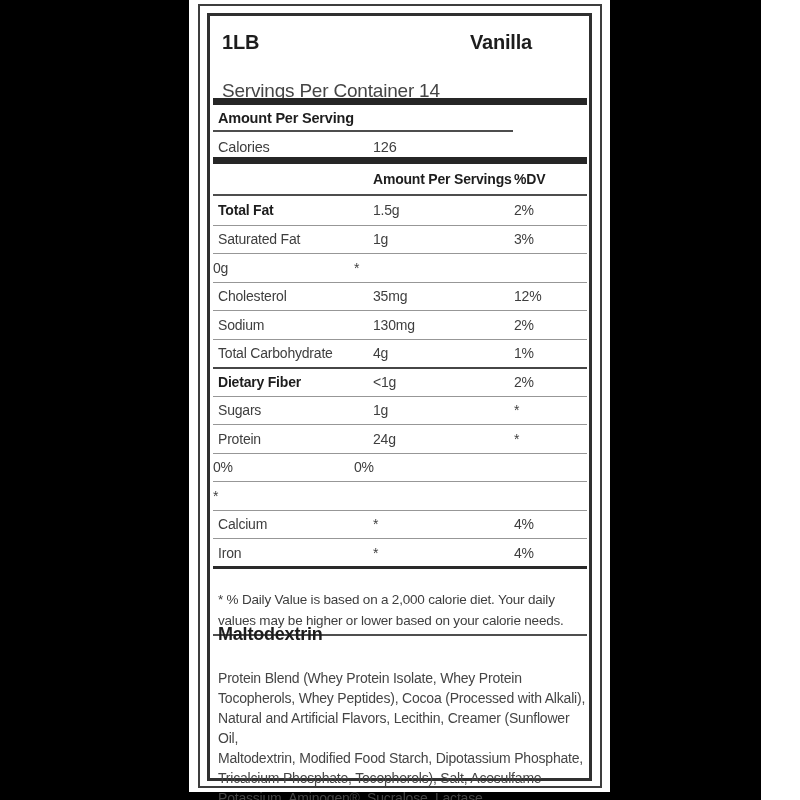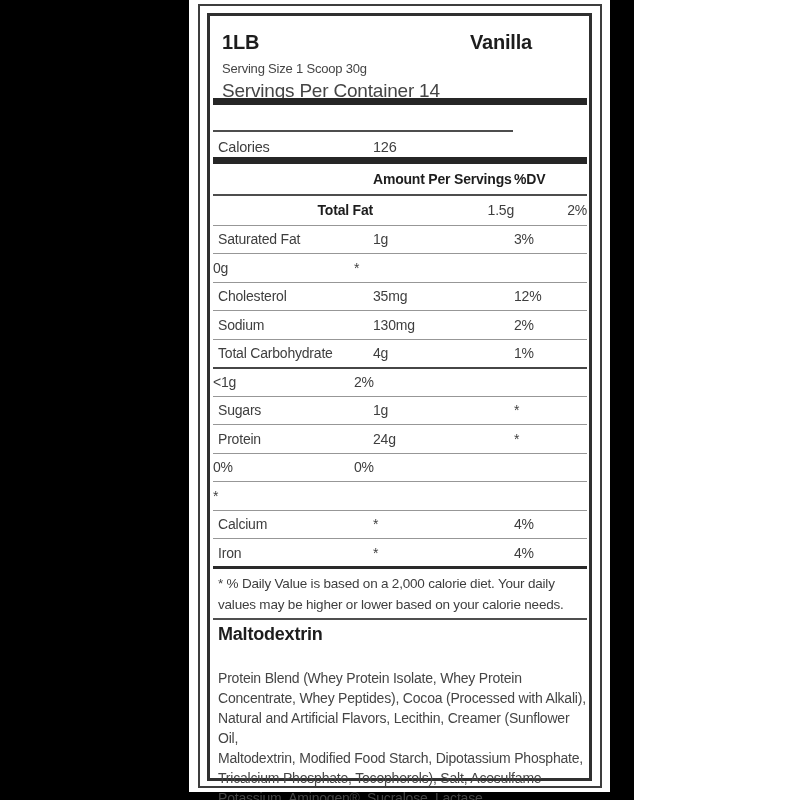--- a/index.html
+++ b/index.html
@@ -1,16 +1,16 @@
 <!DOCTYPE html>
 <html><head>
 <meta charset="utf-8">
 <style>
   html,body{margin:0;padding:0;background:#fff;}
-  #canvas{position:relative;width:634px;height:800px;background:#ffffff;overflow:hidden;
+  #canvas{position:relative;width:761px;height:800px;background:#ffffff;overflow:hidden;
           font-family:"Liberation Sans",sans-serif;letter-spacing:-0.2px;}
   .bg-strip{position:absolute;background:#000;}
   .bg-left{left:0;top:0;width:189px;height:800px;}
   .bg-right{left:610px;top:0;width:190px;height:800px;}
   .bg-bottom{left:0;top:792px;width:800px;height:8px;}
 
   .label{position:absolute;left:189px;top:0;width:421px;height:792px;background:#ffffff;}
   .outer-frame{position:absolute;left:9px;top:4px;right:8px;bottom:4px;border:2px solid #3d3d3d;}
   .inner-frame{position:absolute;left:18px;top:13px;right:18px;bottom:11px;border:3px solid #303030;}
 
@@ -34,29 +34,29 @@
   .cal-value{position:absolute;left:160px;top:0;}
 
   .theader{top:171px;font-size:14px;font-weight:bold;color:#1d1d1d;height:20px;}
   .th-amount{position:absolute;left:160px;top:0;}
   .th-dv{position:absolute;left:301px;top:0;}
   .theader-underline{top:194px;height:2px;background:#4d4d4d;}
 
   .rows{top:196px;}
   .nrow{height:28.5px;display:flex;align-items:center;border-top:1.5px solid #979797;
         box-sizing:border-box;font-size:14px;color:#3e3e3e;}
-  .rows .nrow:first-child{border-top:none;text-align:right;}
+  .rows .nrow:first-child{border-top:none;}
   .nrow.dark-top{border-top:2.5px solid #464646;}
   .nrow.bold .c1{font-weight:bold;color:#1d1d1d;}
   .c1{width:155px;padding-left:5px;}
   .c2{width:141px;}
   .c3{flex:1;}
 
   .footnote{top:566px;border-top:3px solid #2a2a2a;border-bottom:2px solid #4f4f4f;
-            padding:4px 0 3px 5px;font-size:13.5px;line-height:21px;color:#3e3e3e;}
+            padding:20px 0 3px 5px;font-size:13.5px;line-height:21px;color:#3e3e3e;}
   .ingredients-heading{top:624px;font-size:18px;font-weight:bold;color:#1d1d1d;padding-left:5px;}
   .ingredients{top:668px;font-size:14px;line-height:20px;color:#454545;padding-left:5px;}
 </style>
 </head>
 <body>
 
 <div id="canvas">
   <div class="bg-strip bg-left"></div>
   <div class="bg-strip bg-right"></div>
   <div class="bg-strip bg-bottom"></div>
@@ -65,25 +65,25 @@
     <div class="outer-frame"></div>
     <div class="inner-frame"></div>
 
     <div class="content">
 
       <div class="toprow">
         <span class="size">1LB</span>
         <span class="flavor">Vanilla</span>
       </div>
 
-      <div class="serving-size">Serving Size 1 Scoop 30g</div>
       <div class="servings-per">Servings Per Container 14</div>
 
       <div class="bar bar1"></div>
 
+      <div class="aps">Amount Per Serving</div>
       <div class="aps-underline"></div>
 
       <div class="calories-row">
         <span class="cal-label">Calories</span>
         <span class="cal-value">126</span>
       </div>
 
       <div class="bar bar2"></div>
 
       <div class="theader">
@@ -116,20 +116,21 @@
             <span class="c1">Sodium</span>
             <span class="c2">130mg</span>
             <span class="c3">2%</span>
           </div>
           <div class="nrow">
             <span class="c1">Total Carbohydrate</span>
             <span class="c2">4g</span>
             <span class="c3">1%</span>
           </div>
           <div class="nrow bold dark-top">
+            <span class="c1">Dietary Fiber</span>
             <span class="c2">&lt;1g</span>
             <span class="c3">2%</span>
           </div>
           <div class="nrow">
             <span class="c1">Sugars</span>
             <span class="c2">1g</span>
             <span class="c3">*</span>
           </div>
           <div class="nrow">
             <span class="c1">Protein</span>
@@ -158,21 +159,21 @@
 
       <div class="footnote">
         <div>* % Daily Value is based on a 2,000 calorie diet. Your daily</div>
         <div>values may be higher or lower based on your calorie needs.</div>
       </div>
 
       <div class="ingredients-heading">Maltodextrin</div>
 
       <div class="ingredients">
         <div>Protein Blend (Whey Protein Isolate, Whey Protein</div>
-        <div>Concentrate, Whey Peptides), Cocoa (Processed with Alkali),</div>
+        <div>Tocopherols, Whey Peptides), Cocoa (Processed with Alkali),</div>
         <div>Natural and Artificial Flavors, Lecithin, Creamer (Sunflower Oil,</div>
         <div>Maltodextrin, Modified Food Starch, Dipotassium Phosphate,</div>
         <div>Tricalcium Phosphate, Tocopherols), Salt, Acesulfame</div>
         <div>Potassium, Aminogen®, Sucralose, Lactase.</div>
       </div>
 
     </div>
   </div>
 </div>
 

